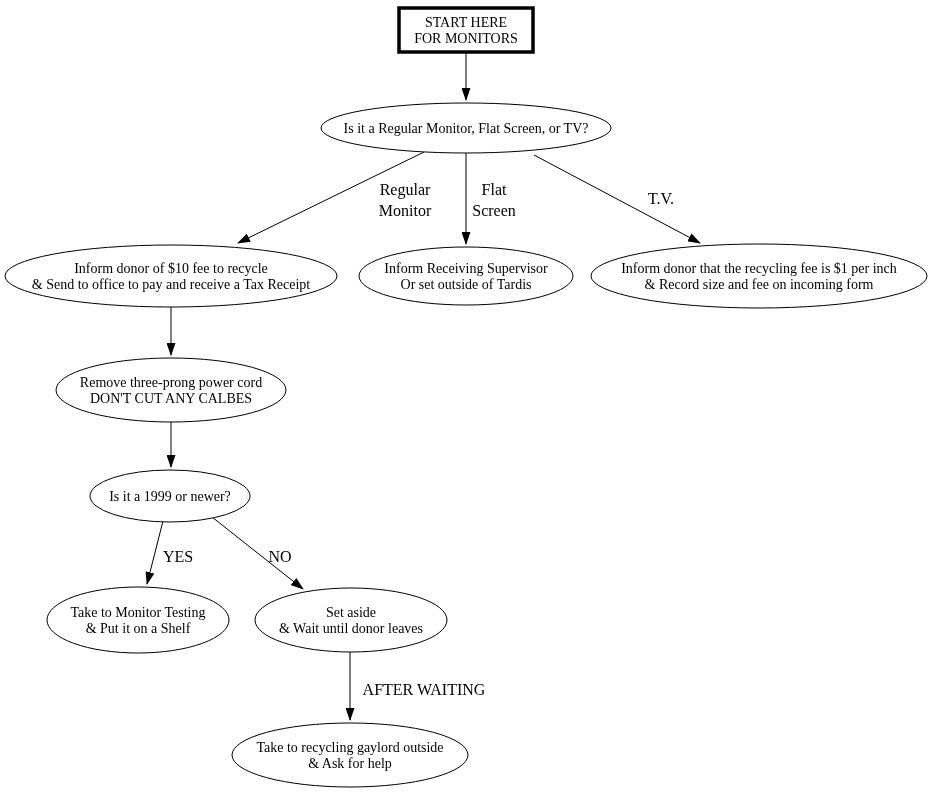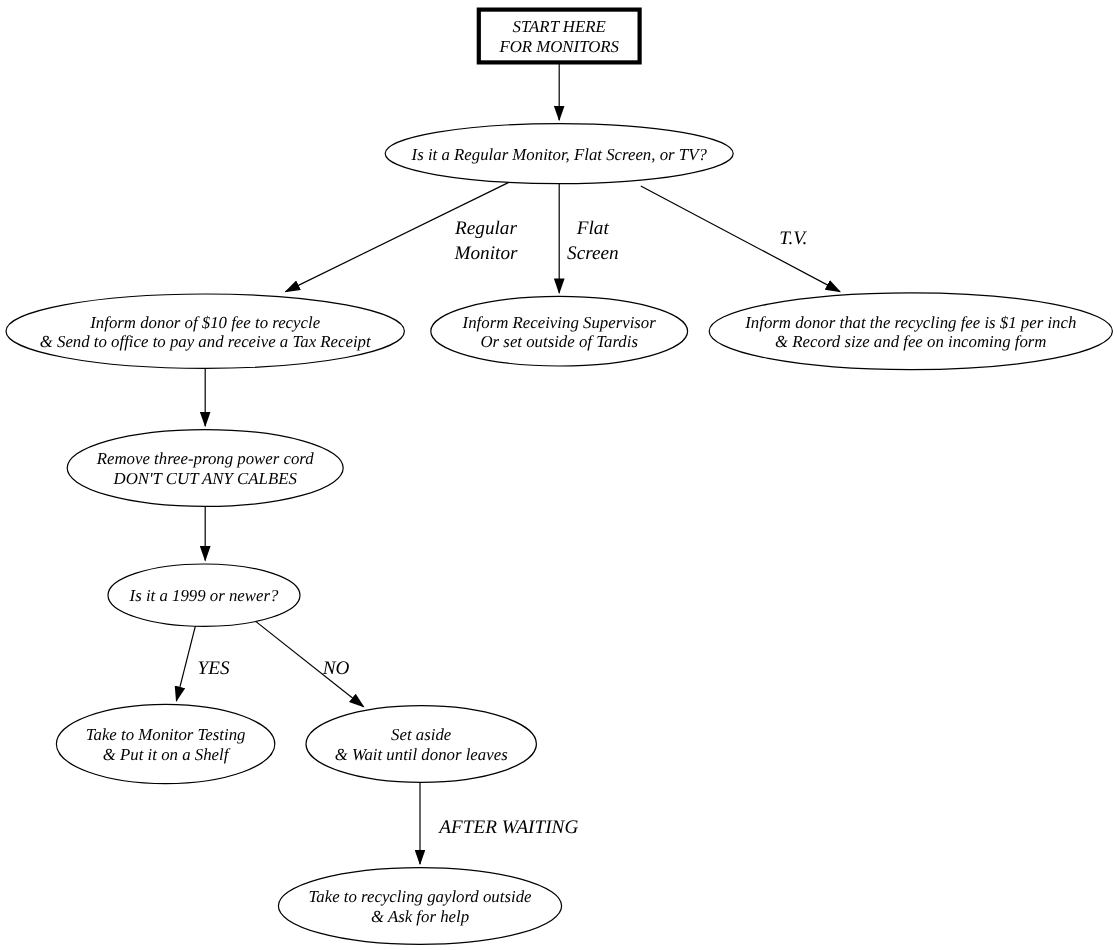--- a/index.html
+++ b/index.html
@@ -6,21 +6,20 @@
     margin: 0;
     padding: 0;
     background: #ffffff;
   }
   .canvas-wrap {
     position: relative;
     width: 838px;
     height: 792px;
     background: #0f766e;
     font-family: "Liberation Serif", "DejaVu Serif", serif;
-    font-style: italic;
   }
   svg {
     display: block;
   }
   svg text {
     font-family: "Liberation Serif", "DejaVu Serif", serif;
     fill: #000000;
   }
 </style>
 </head>

